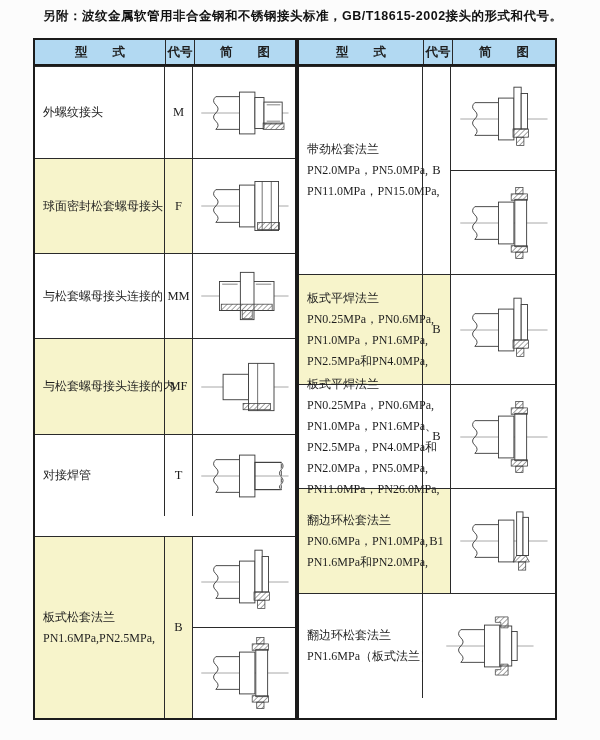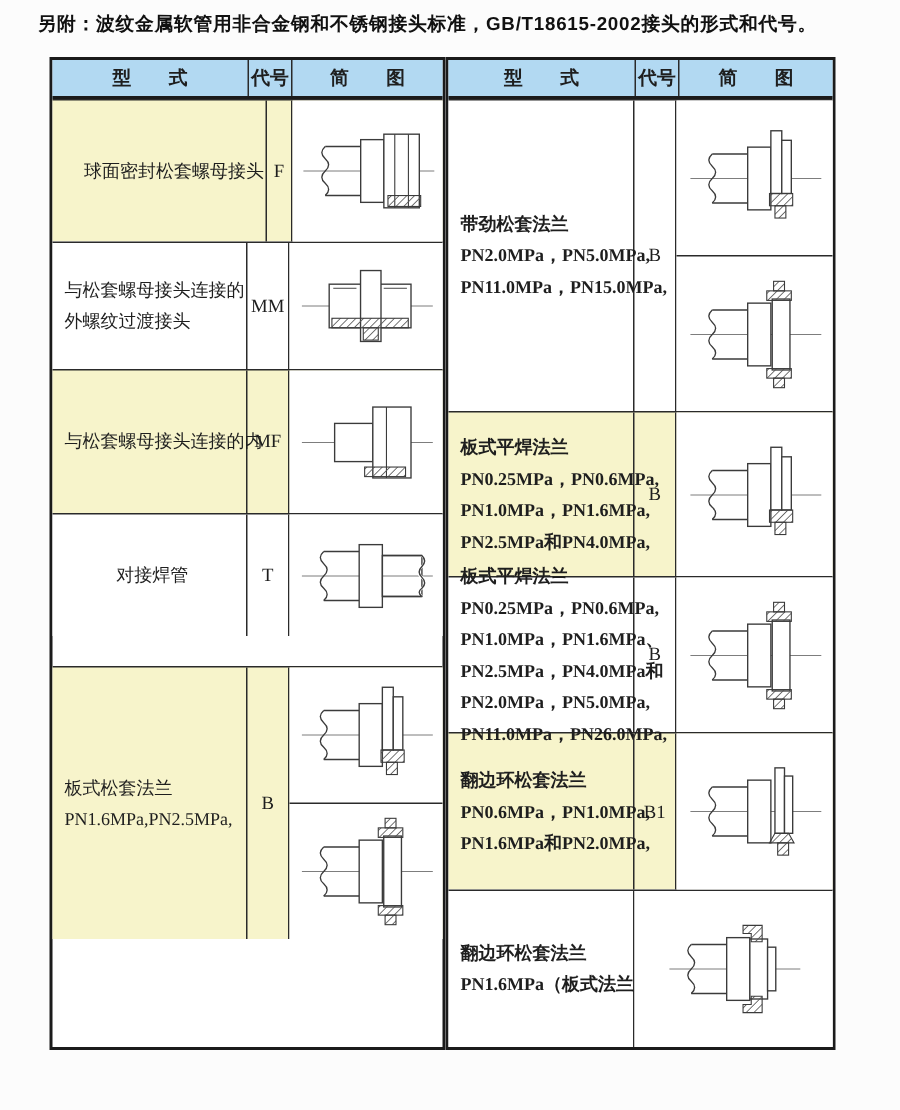--- a/index.html
+++ b/index.html
@@ -5,21 +5,21 @@
   html,body{margin:0;padding:0;}
   body{
     width:600px;height:740px;
     background:#fcfcfc;
     font-family:"Liberation Serif","DejaVu Serif",serif;
     color:#1e1e1e;
     position:relative;
     overflow:hidden;
   }
   .page-title{
-    position:absolute;left:25px;top:8px;
+    position:absolute;left:43px;top:8px;
     font-family:"Liberation Sans","DejaVu Sans",sans-serif;
     font-weight:bold;font-size:12.5px;letter-spacing:0.5px;
     color:#111;
   }
   .tables-wrap{
     position:absolute;left:33px;top:38px;
     display:flex;gap:0;
   }
   .jtable{
     border:2px solid #1b1b1b;
@@ -66,38 +66,63 @@
   }
   .row.hl .c-diag{background:#fff;}
   .dbox{
     flex:1;display:flex;align-items:center;justify-content:center;
     box-sizing:border-box;
   }
   .dbox + .dbox{border-top:1px solid #2a2a2a;}
   .jtable.left .c-type{width:130px;}
   .jtable.left .c-code{width:28px;}
   .jtable.left .c-diag{flex:1;}
-  .jtable.right .c-type{width:124px;font-weight:bold;}
+  .jtable.right .c-type{width:124px;}
   .jtable.right .c-code{width:28px;}
   .jtable.right .c-diag{flex:1;}
   .tline{white-space:nowrap;}
 </style>
 </head>
 <body>
 
 <div class="page-title">另附：波纹金属软管用非合金钢和不锈钢接头标准，GB/T18615-2002接头的形式和代号。</div>
 
 <div class="tables-wrap">
   <div class="jtable left" id="table-left">
       <div class="thead">
         <div class="hc" style="width: 131px; border-right: 1px solid rgb(42, 42, 42);">型　　式</div>
         <div class="hc" style="width: 29px; border-right: 1px solid rgb(42, 42, 42);">代号</div>
         <div class="hc" style="flex: 1 1 0%;">简　　图</div>
       </div>
-      <div class="row hl" style="height: 95px; padding-left: 13px;">
+      <div class="row" style="height: 92px;">
+        <div class="cell c-type">
+          <div class="tline">外螺纹接头</div>
+        </div>
+        <div class="cell c-code">M</div>
+        <div class="cell c-diag">
+          <div class="dbox">
+            <svg width="100" height="76" viewBox="0 0 110 80" xmlns="http://www.w3.org/2000/svg">
+              <defs>
+                <pattern id="hp1" width="4" height="4" patternUnits="userSpaceOnUse" patternTransform="rotate(45)">
+                  <line x1="0" y1="0" x2="0" y2="4" stroke="#555" stroke-width="1.2"></line>
+                </pattern>
+              </defs>
+              <line x1="8" y1="40" x2="104" y2="40" stroke="#777" stroke-width="0.7"></line>
+              <path d="M24 22 q-5 4.5 0 9 q5 4.5 0 9 q-5 4.5 0 9 q5 4.5 0 9" stroke="#3b3b3b" stroke-width="1" fill="none"></path>
+              <path d="M24 22 H50 M24 58 H50" stroke="#3b3b3b" stroke-width="1" fill="none"></path>
+              <rect x="50" y="17" width="17" height="46" stroke="#3b3b3b" stroke-width="1" fill="#fff"></rect>
+              <rect x="67" y="23" width="10" height="34" stroke="#3b3b3b" stroke-width="1" fill="#fff"></rect>
+              <rect x="77" y="28" width="20" height="24" stroke="#3b3b3b" stroke-width="1" fill="#fff"></rect>
+              <path d="M80 31 H95 M80 49 H95" stroke="#3b3b3b" stroke-width="0.7"></path>
+              <rect x="76" y="51" width="23" height="7" stroke="#3b3b3b" stroke-width="0.8" fill="url(#hp1)"></rect>
+            </svg>
+          </div>
+        </div>
+      </div>
+      <div class="row hl" style="height: 95px;">
         <div class="cell c-type">
           <div class="tline">球面密封松套螺母接头</div>
         </div>
         <div class="cell c-code">F</div>
         <div class="cell c-diag">
           <div class="dbox">
             <svg width="100" height="76" viewBox="0 0 110 80" xmlns="http://www.w3.org/2000/svg">
               <defs>
                 <pattern id="hp2" width="4" height="4" patternUnits="userSpaceOnUse" patternTransform="rotate(45)">
                   <line x1="0" y1="0" x2="0" y2="4" stroke="#555" stroke-width="1.2"></line>
@@ -111,21 +136,20 @@
               <line x1="75" y1="13" x2="75" y2="67" stroke="#3b3b3b" stroke-width="0.8"></line>
               <line x1="85" y1="13" x2="85" y2="67" stroke="#3b3b3b" stroke-width="0.8"></line>
               <rect x="70" y="58" width="24" height="8" stroke="#3b3b3b" stroke-width="0.8" fill="url(#hp2)"></rect>
             </svg>
           </div>
         </div>
       </div>
       <div class="row" style="height: 85px;">
         <div class="cell c-type">
           <div class="tline">与松套螺母接头连接的</div>
-          <div class="tline">外螺纹过渡接头</div>
         </div>
         <div class="cell c-code">MM</div>
         <div class="cell c-diag">
           <div class="dbox">
             <svg width="100" height="76" viewBox="0 0 110 80" xmlns="http://www.w3.org/2000/svg">
               <defs>
                 <pattern id="hp3" width="4" height="4" patternUnits="userSpaceOnUse" patternTransform="rotate(45)">
                   <line x1="0" y1="0" x2="0" y2="4" stroke="#555" stroke-width="1.2"></line>
                 </pattern>
               </defs>
@@ -154,21 +178,21 @@
               </defs>
               <line x1="8" y1="40" x2="104" y2="40" stroke="#777" stroke-width="0.7"></line>
               <rect x="32" y="26" width="28" height="28" stroke="#3b3b3b" stroke-width="1" fill="#fff"></rect>
               <rect x="60" y="14" width="28" height="52" stroke="#3b3b3b" stroke-width="1" fill="#fff"></rect>
               <line x1="70" y1="14" x2="70" y2="66" stroke="#3b3b3b" stroke-width="0.8"></line>
               <rect x="54" y="58" width="30" height="7" stroke="#3b3b3b" stroke-width="0.8" fill="url(#hp4)"></rect>
             </svg>
           </div>
         </div>
       </div>
-      <div class="row" style="height: 82px; text-align: center;">
+      <div class="row" style="height: 82px;">
         <div class="cell c-type">
           <div class="tline">对接焊管</div>
         </div>
         <div class="cell c-code">T</div>
         <div class="cell c-diag">
           <div class="dbox">
             <svg width="100" height="76" viewBox="0 0 110 80" xmlns="http://www.w3.org/2000/svg">
               <defs>
                 <pattern id="hp5" width="4" height="4" patternUnits="userSpaceOnUse" patternTransform="rotate(45)">
                   <line x1="0" y1="0" x2="0" y2="4" stroke="#555" stroke-width="1.2"></line>

